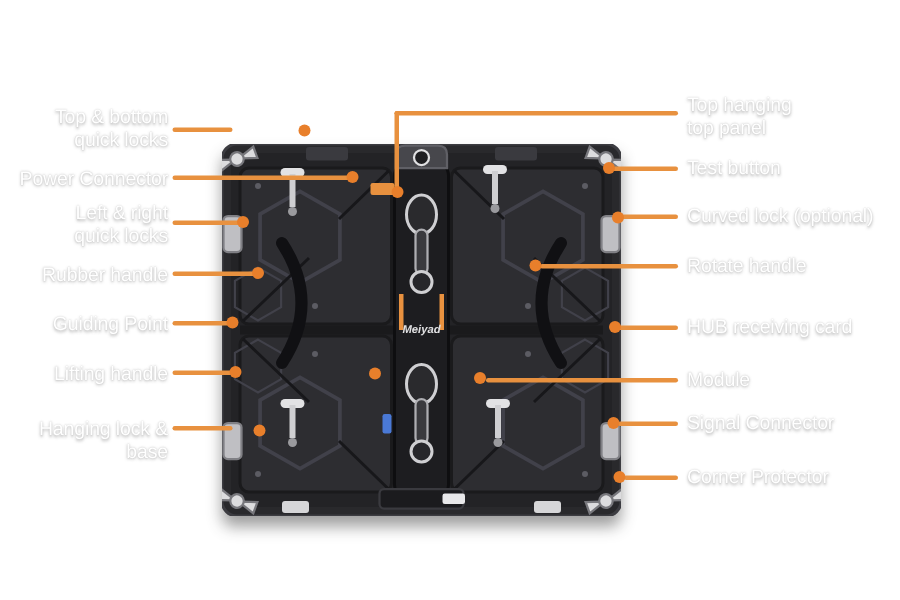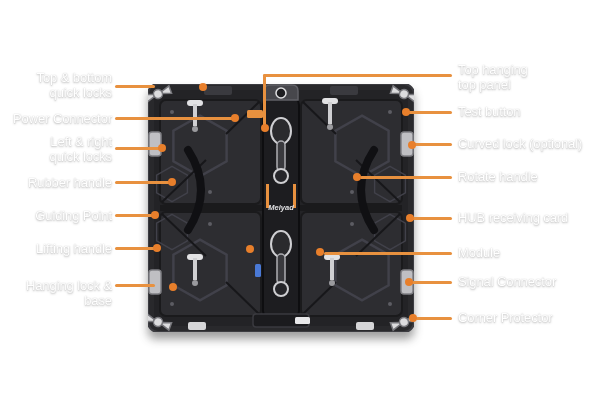--- a/index.html
+++ b/index.html
@@ -14,21 +14,21 @@
     line-height:15px;
     white-space:pre-line;
     text-shadow:0 0 4px rgba(255,255,255,.95), 0 1px 2px rgba(90,90,90,.5), 0 0 1px rgba(120,120,120,.45);
     letter-spacing:-0.1px;
   }
   .callout.left{left:-4px;width:116px;text-align:right;}
   .callout.right{left:458px;width:145px;text-align:left;}
   .cline{position:absolute;height:3px;background:#E8913F;border-radius:2px;}
   .cline.vert{width:3px;}
   .cdot{position:absolute;width:8px;height:8px;border-radius:50%;background:#E87F2B;}
-  #cabinet-wrap{position:absolute;left:148px;top:84px;width:306px;height:248px;
+  #cabinet-wrap{position:absolute;left:148px;top:96px;width:306px;height:248px;
     filter:drop-shadow(0 7px 5px rgba(40,40,40,.45));}
   svg{display:block;}
 </style>
 </head>
 <body>
 
 <div id="stage">
 
   <div id="cabinet-wrap">
     <svg width="266" height="248" viewBox="0 0 266 248">

